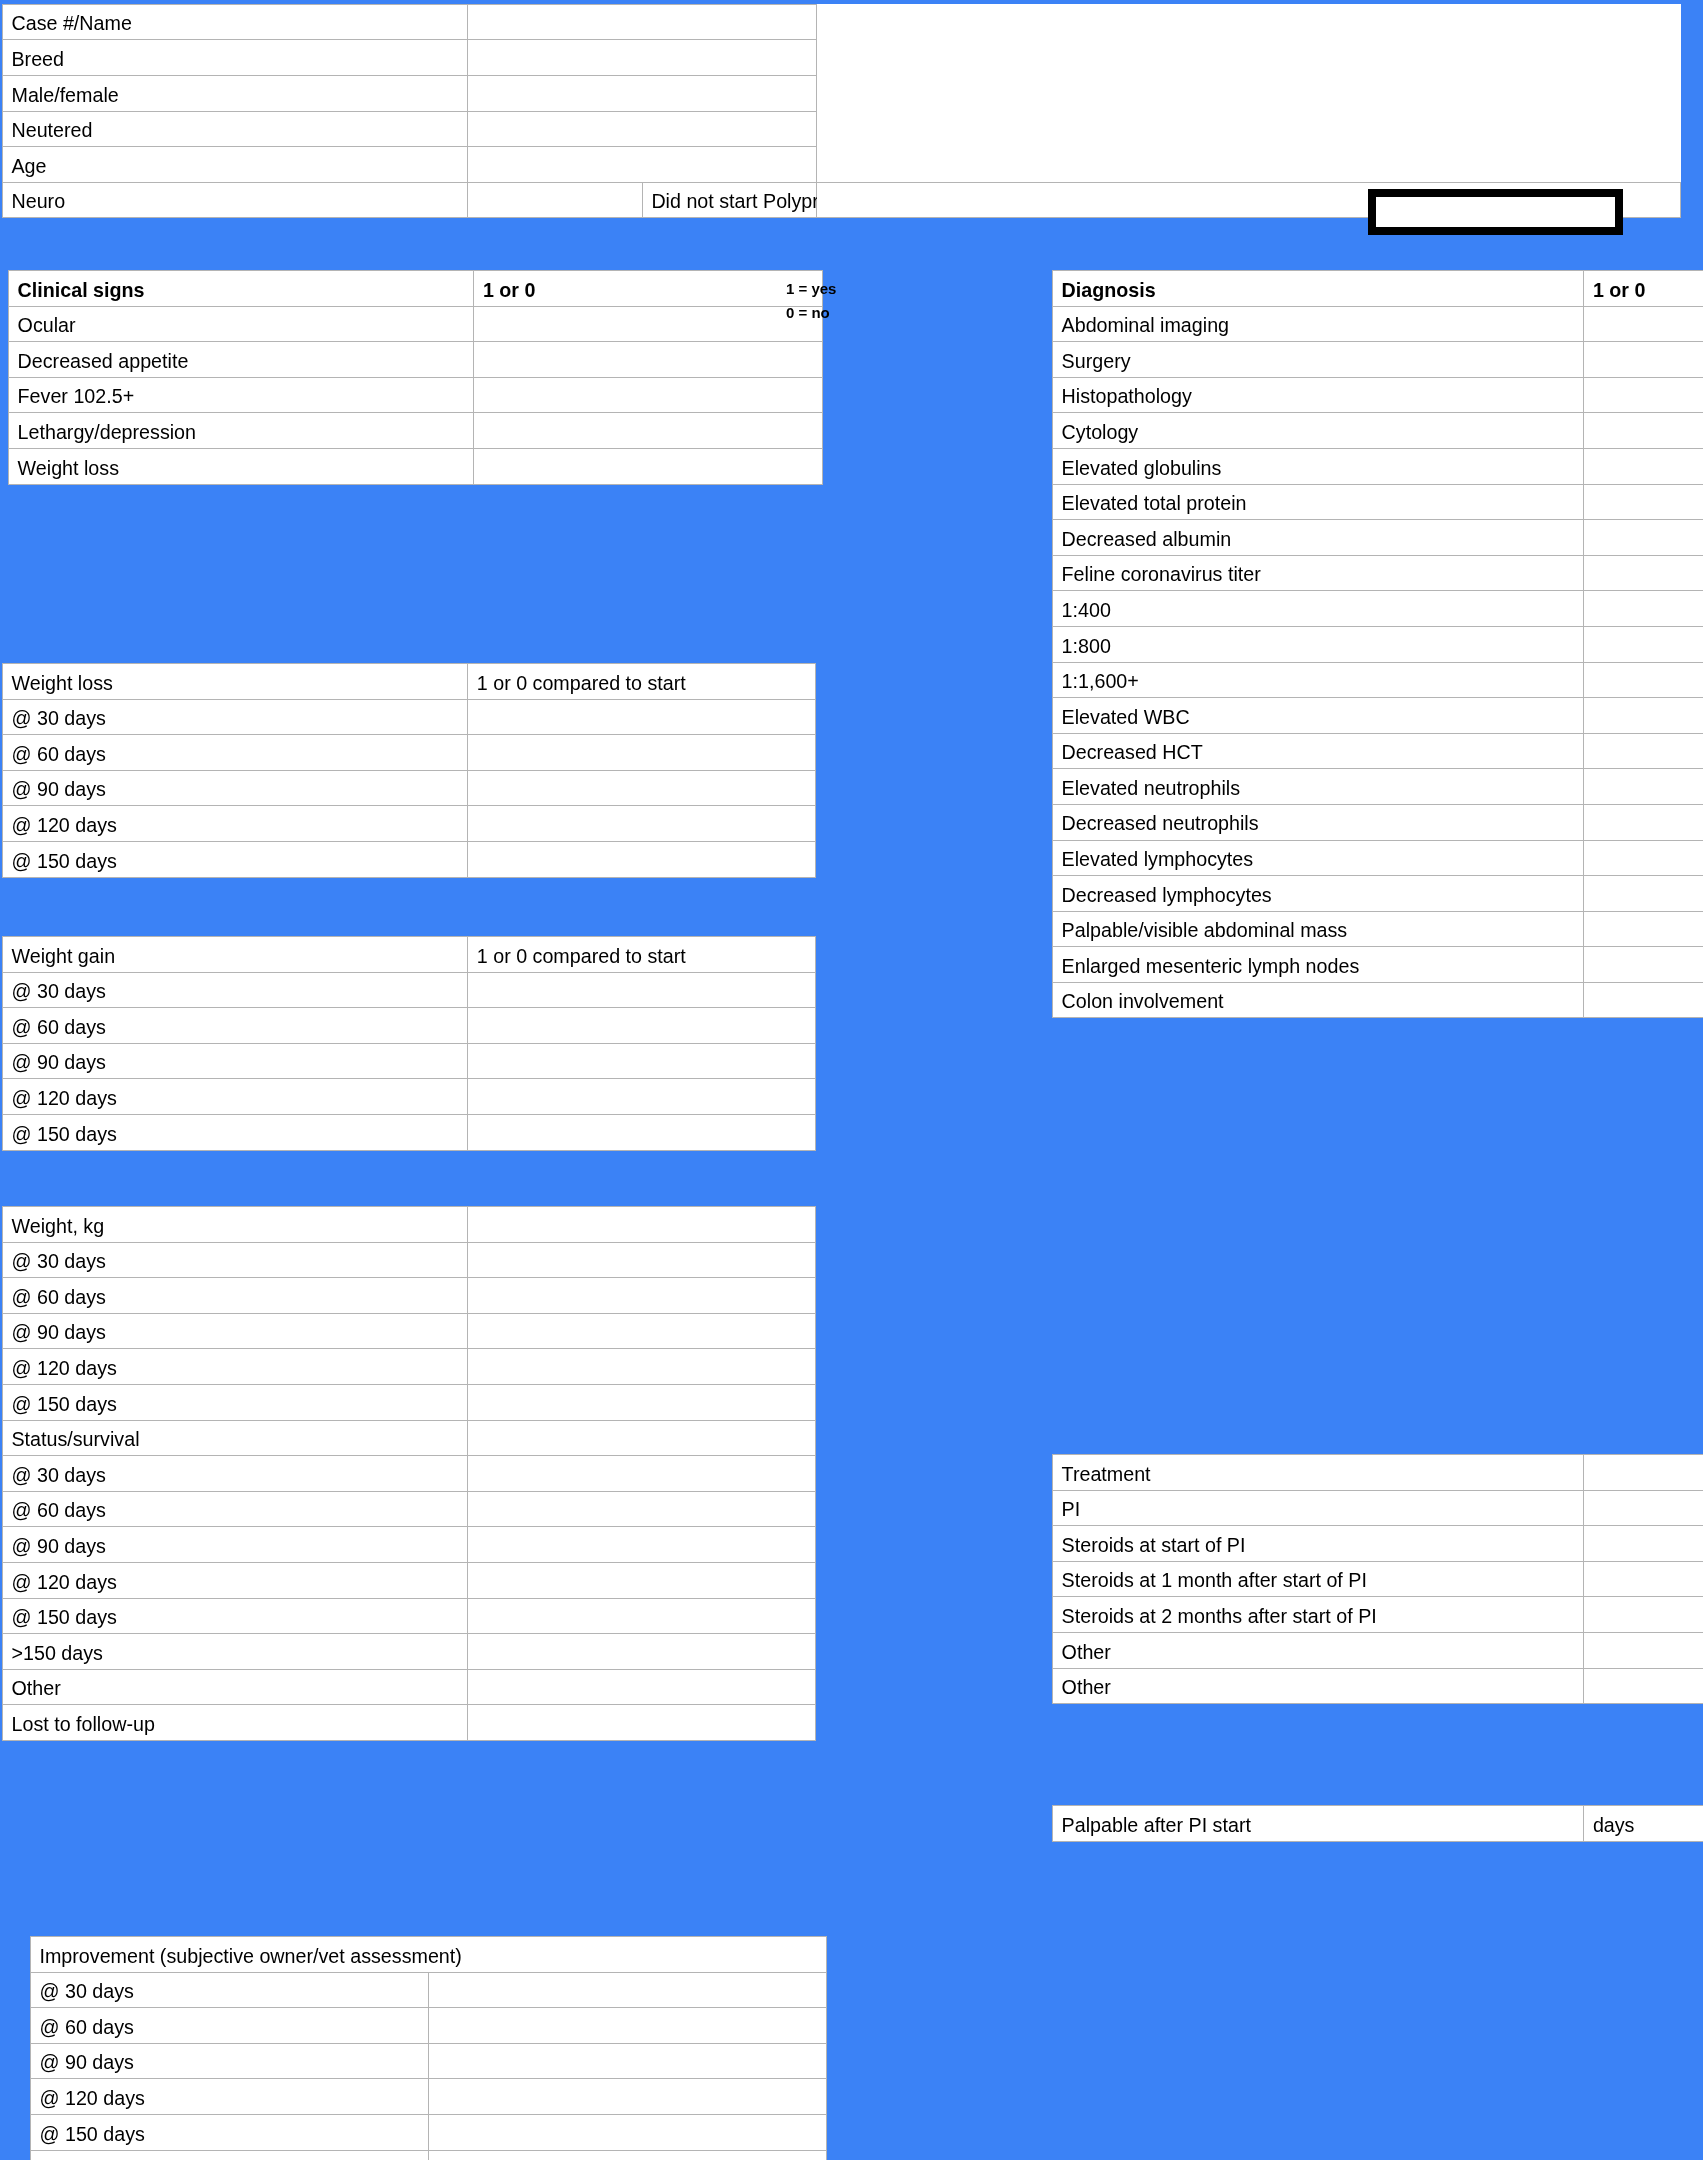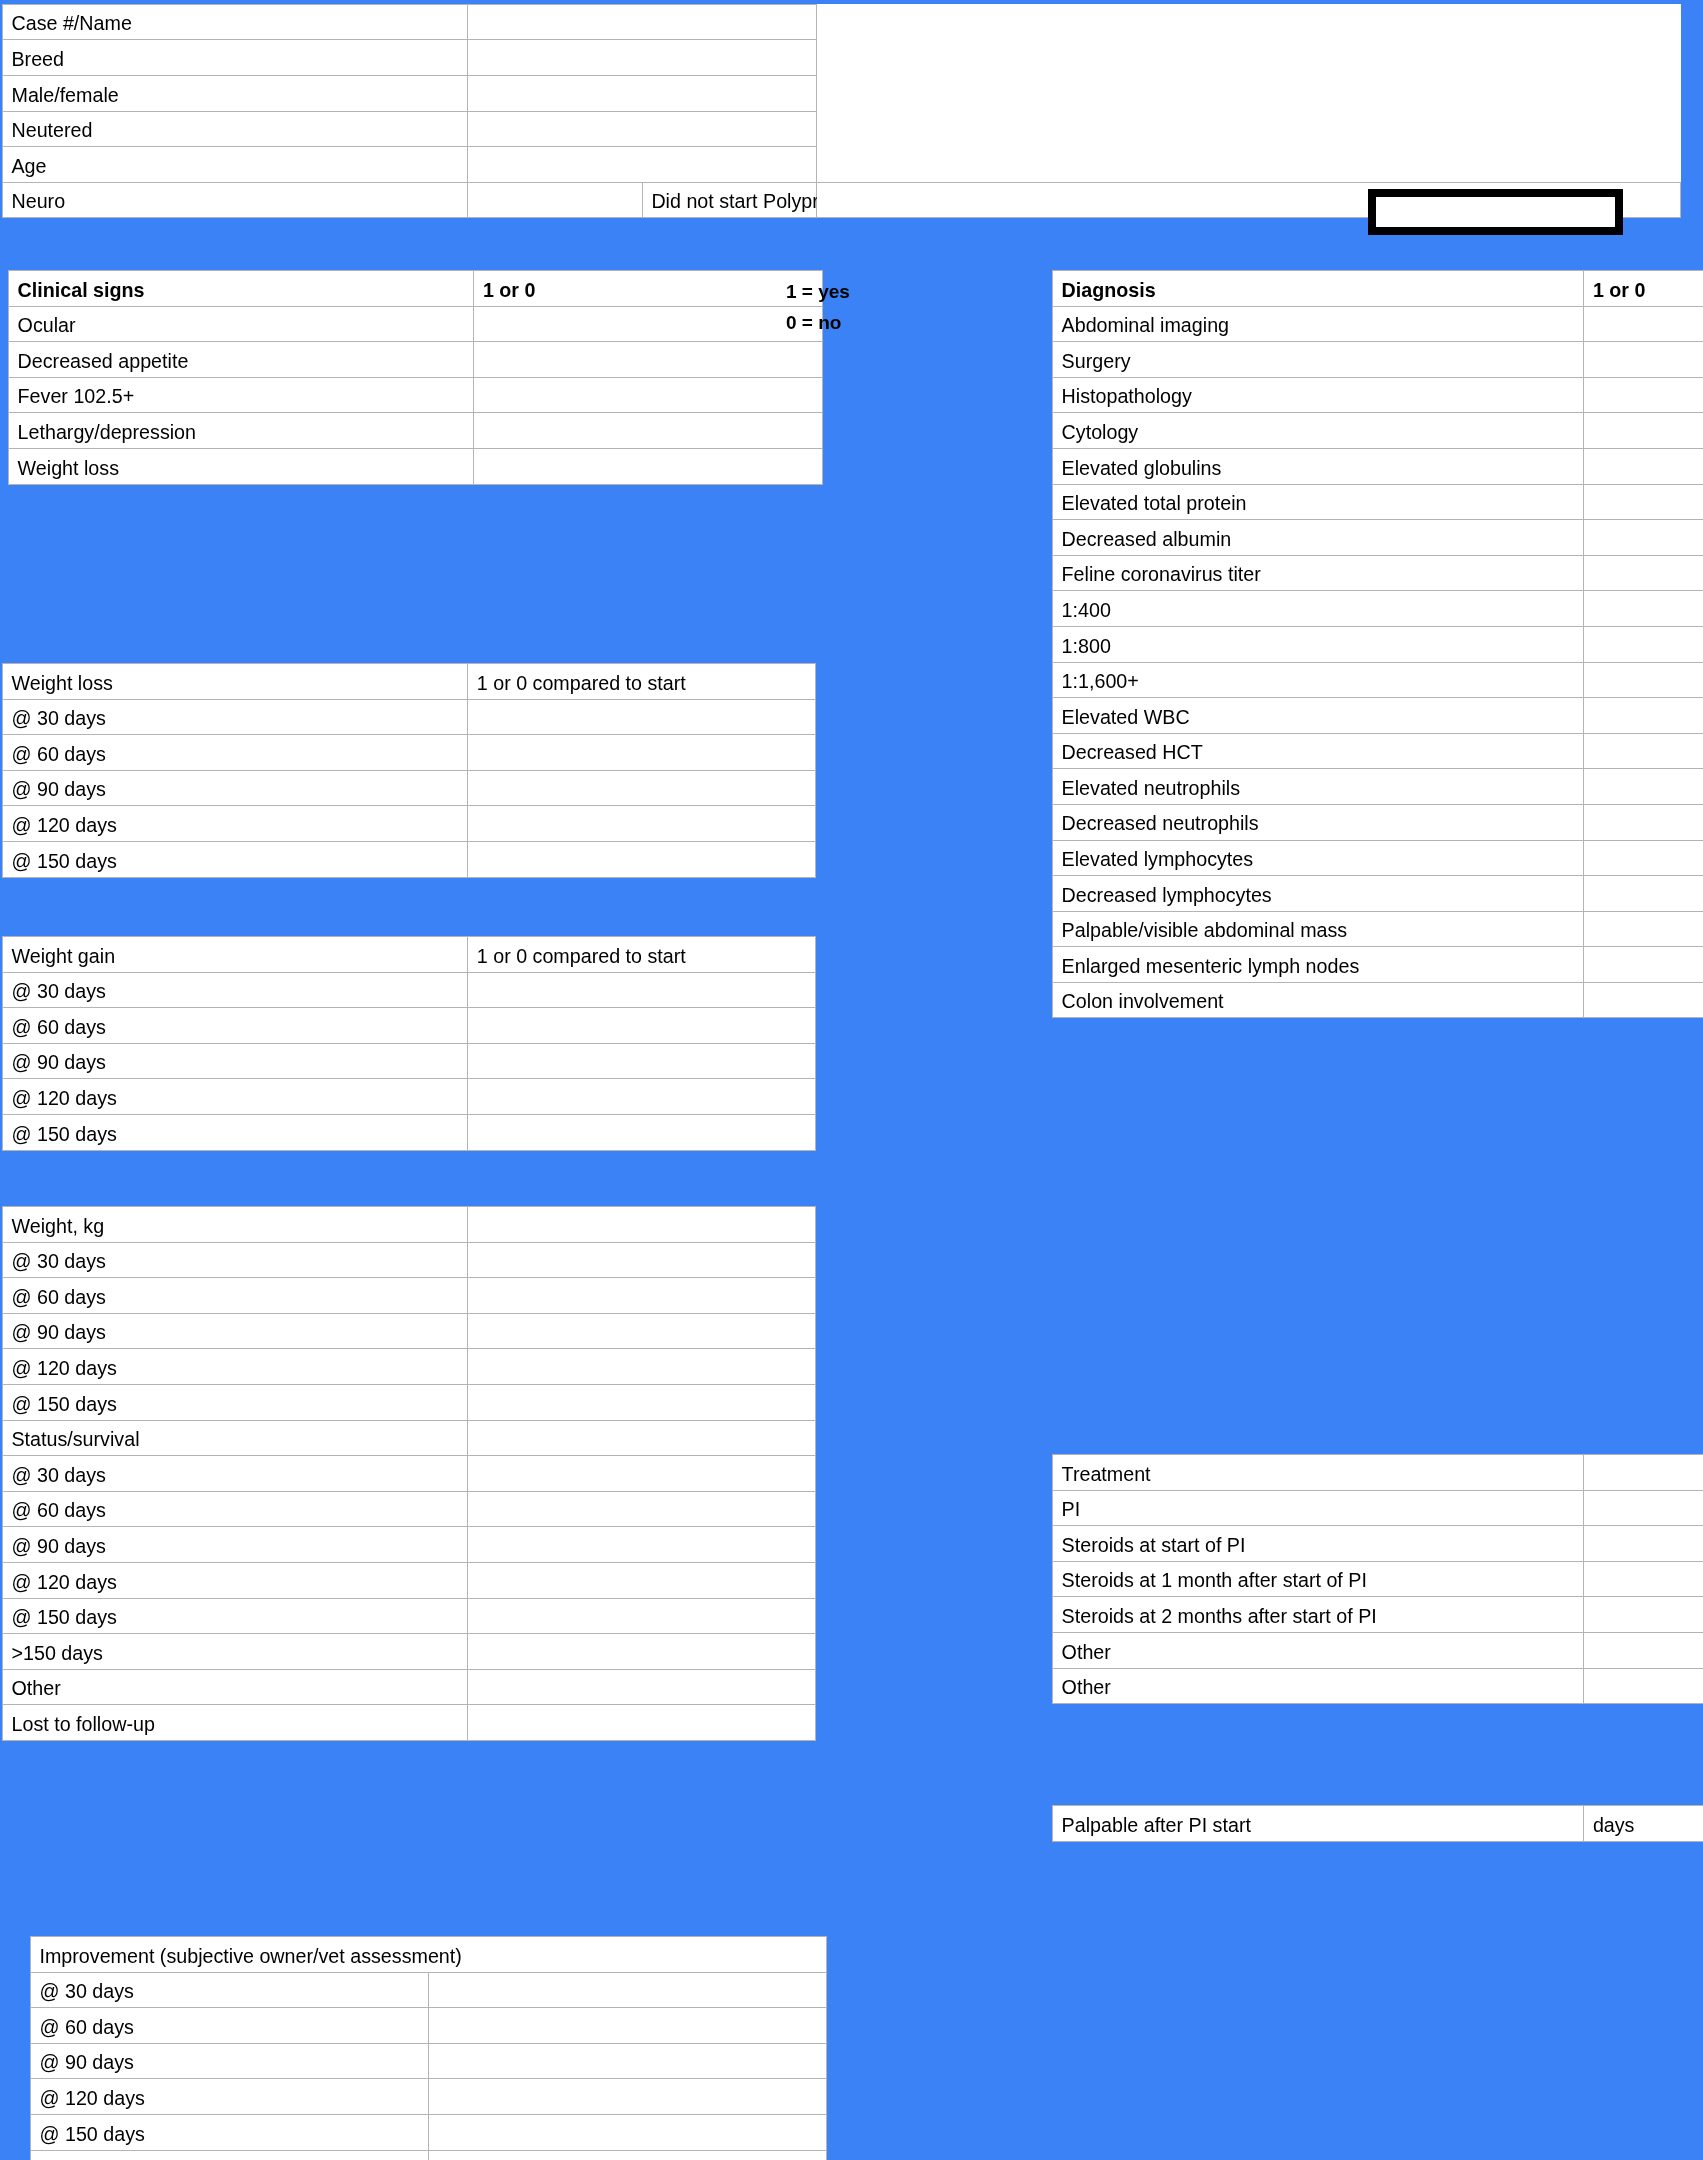--- a/index.html
+++ b/index.html
@@ -73,21 +73,21 @@
   #t-signs { left: 8px; top: 270px; width: 781px; }
   #t-signs td.lbl { width: 448px; }
   #t-signs td.val { width: 331px; }
 
   
   #legend {
     left: 786px;
     top: 277px;
     width: 259px;
     font-weight: bold;
-    font-size: 19px;
+    font-size: 15px;
     line-height: 1.62;
   }
 
   
   .t-left { left: 1.9px; width: 781px; }
   .t-left td.lbl { width: 448px; }
   .t-left td.val { width: 331px; }
   #t-wloss  { top: 663px; }
   #t-wgain  { top: 936px; }
   #t-wkg    { top: 1206px; }

